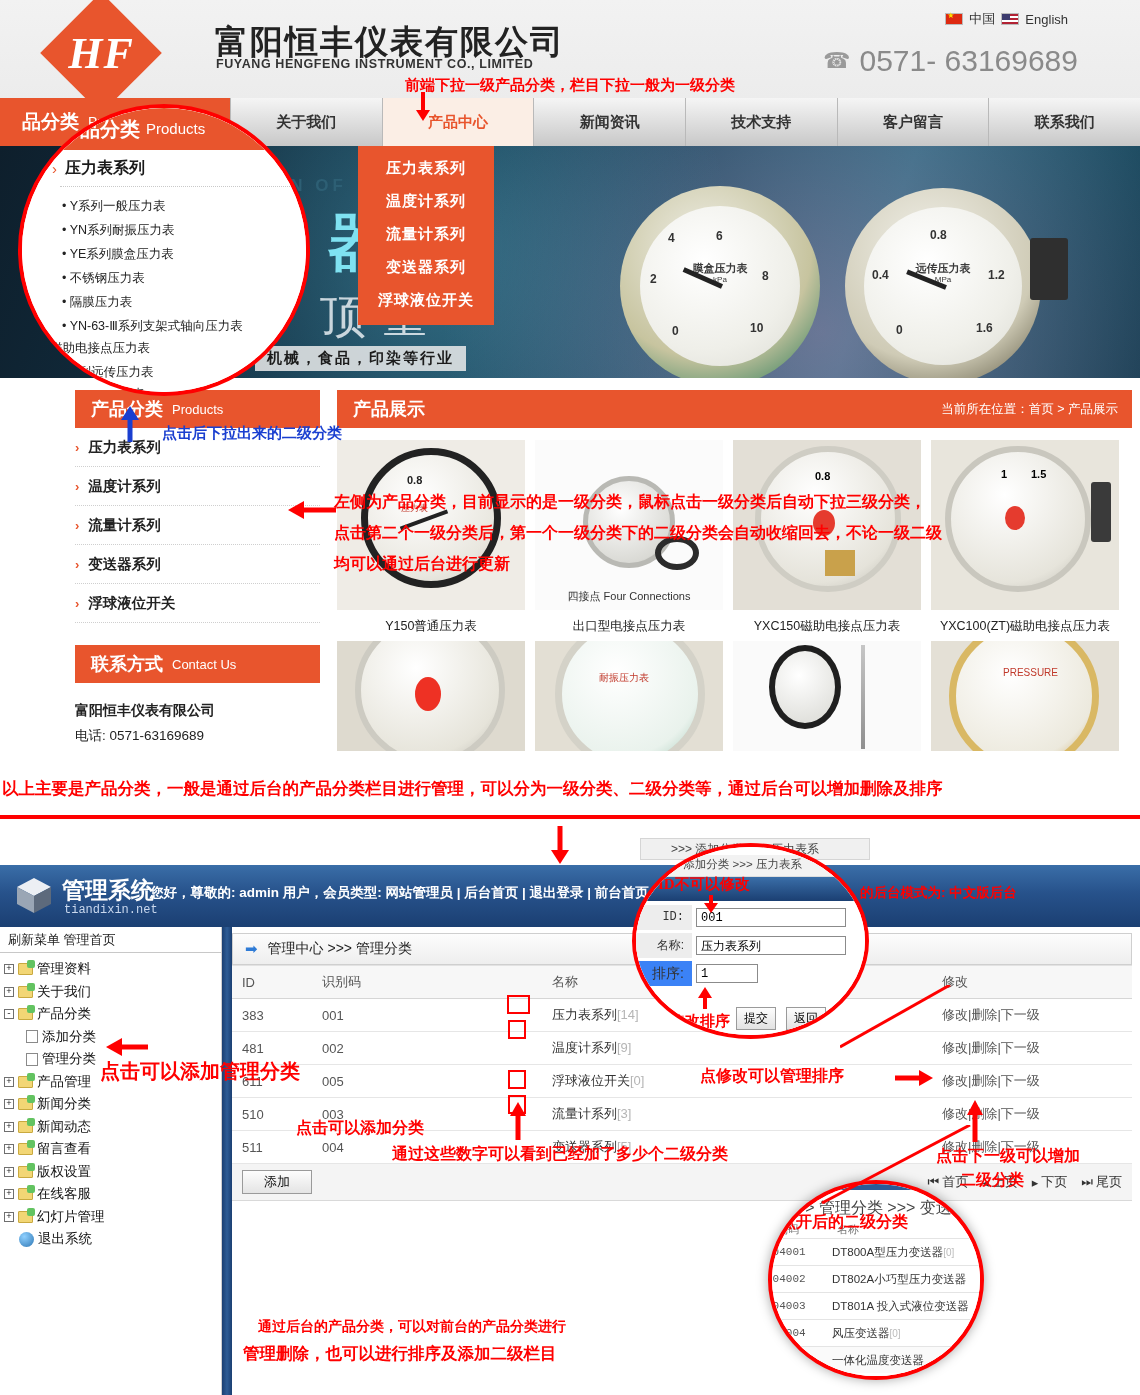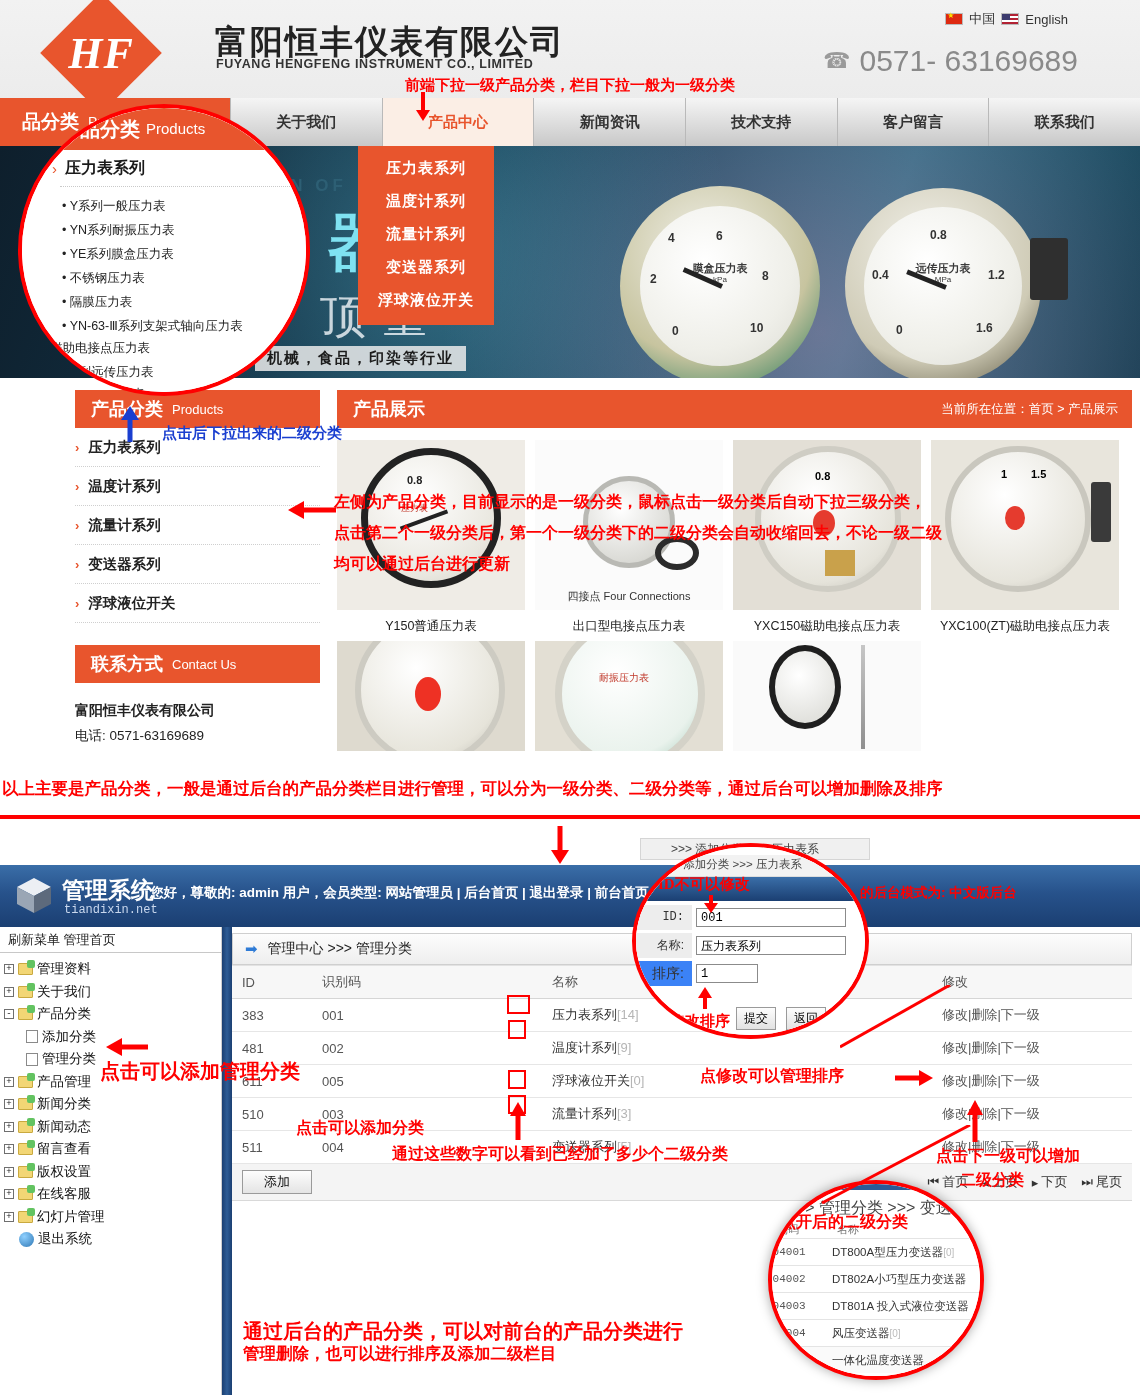--- a/index.html
+++ b/index.html
@@ -328,20 +328,26 @@
         <div class="prod-cell">
           <div class="prod-img" style="height:110px;background:#e3dfd4;">
             <div style="position:absolute;left:20px;top:-22px;width:150px;height:150px;border-radius:50%;background:radial-gradient(circle at 40% 34%,#fff,#e9f2ec 70%,#9fc6b4 100%);border:7px solid #d4d2c8;"></div>
             <div style="position:absolute;left:64px;top:30px;font-size:10px;color:#c0392b;">耐振压力表</div>
           </div>
         </div>
         <div class="prod-cell">
           <div class="prod-img" style="height:110px;background:#fafafa;">
             <div style="position:absolute;left:36px;top:4px;width:72px;height:84px;border-radius:50%;background:radial-gradient(circle at 40% 34%,#fff,#e2e2de 75%);border:6px solid #1f1f1f;"></div>
             <div style="position:absolute;left:128px;top:4px;width:4px;height:104px;background:linear-gradient(#c6c6c6,#8f8f8f);"></div>
+          </div>
+        </div>
+        <div class="prod-cell">
+          <div class="prod-img" style="height:110px;background:#e4e0d6;">
+            <div style="position:absolute;left:18px;top:-20px;width:150px;height:150px;border-radius:50%;background:radial-gradient(circle at 40% 34%,#fff,#ece9dd 72%,#c8a24f 100%);border:7px solid #d9b864;"></div>
+            <div style="position:absolute;left:72px;top:26px;font-size:10px;color:#c0392b;">PRESSURE</div>
           </div>
         </div>
       </div>
     </div>
   </div>
 </div>
 
 <div class="circle" style="left:18px; top:104px; width:292px; height:292px;">
   <div class="circle-inner" style="left:0;top:0;width:292px;height:292px;background:#fff;">
     <div style="position:absolute;left:40px;top:0;width:252px;height:42px;background:#e8552d;"></div>
@@ -649,21 +655,21 @@
   <line x1="10" y1="42" x2="10" y2="13" stroke="#ff0000" stroke-width="5"></line>
   <polygon points="10,0 2,15 18,15" fill="#ff0000"></polygon>
 </svg>
 <div class="ann" style="left:936px; top:1146px; font-size:16px;">点击下一级可以增加</div>
 <div class="ann" style="left:960px; top:1170px; font-size:16px;">二级分类</div>
 
 <svg class="arrow-svg" style="left:800px;top:1125px;" width="180" height="80">
   <line x1="170" y1="0" x2="22" y2="78" stroke="#ff0000" stroke-width="3"></line>
 </svg>
 
-<div class="ann" style="left:243px; top:1318px; font-size:20px;">通过后台的产品分类，可以对前台的产品分类进行</div>
+<div class="ann" style="left:258px; top:1318px; font-size:14px;">通过后台的产品分类，可以对前台的产品分类进行</div>
 <div class="ann" style="left:243px; top:1343px; font-size:16.5px;">管理删除，也可以进行排序及添加二级栏目</div>
 
 <svg class="arrow-svg" style="left:840px;top:985px;" width="120" height="70">
   <line x1="110" y1="0" x2="0" y2="62" stroke="#ff0000" stroke-width="3"></line>
 </svg>
 
 <div style="position:absolute;left:507px;top:995px;width:23px;height:19px;border:2px solid #ff0000;z-index:46;"></div>
 <div style="position:absolute;left:508px;top:1020px;width:18px;height:19px;border:2px solid #ff0000;z-index:46;"></div>
 <div style="position:absolute;left:508px;top:1070px;width:18px;height:19px;border:2px solid #ff0000;z-index:46;"></div>
 <div style="position:absolute;left:508px;top:1095px;width:18px;height:19px;border:2px solid #ff0000;z-index:46;"></div>

